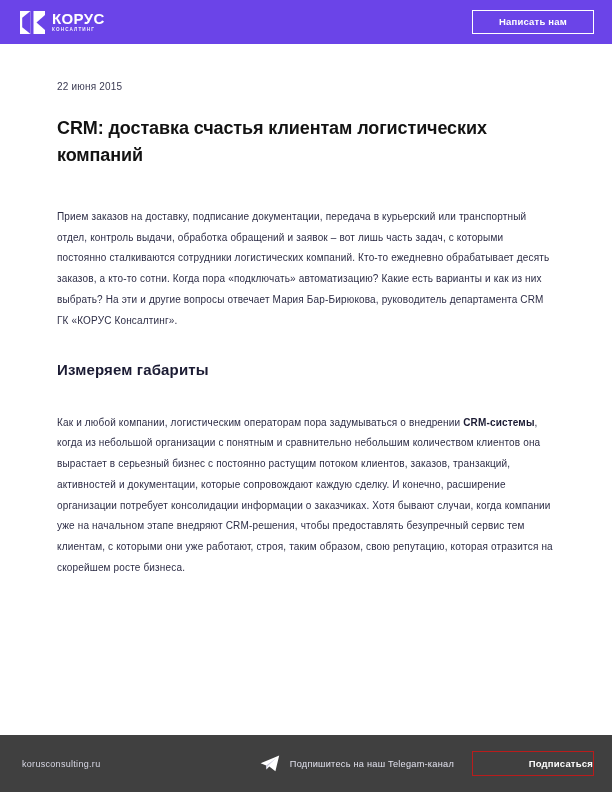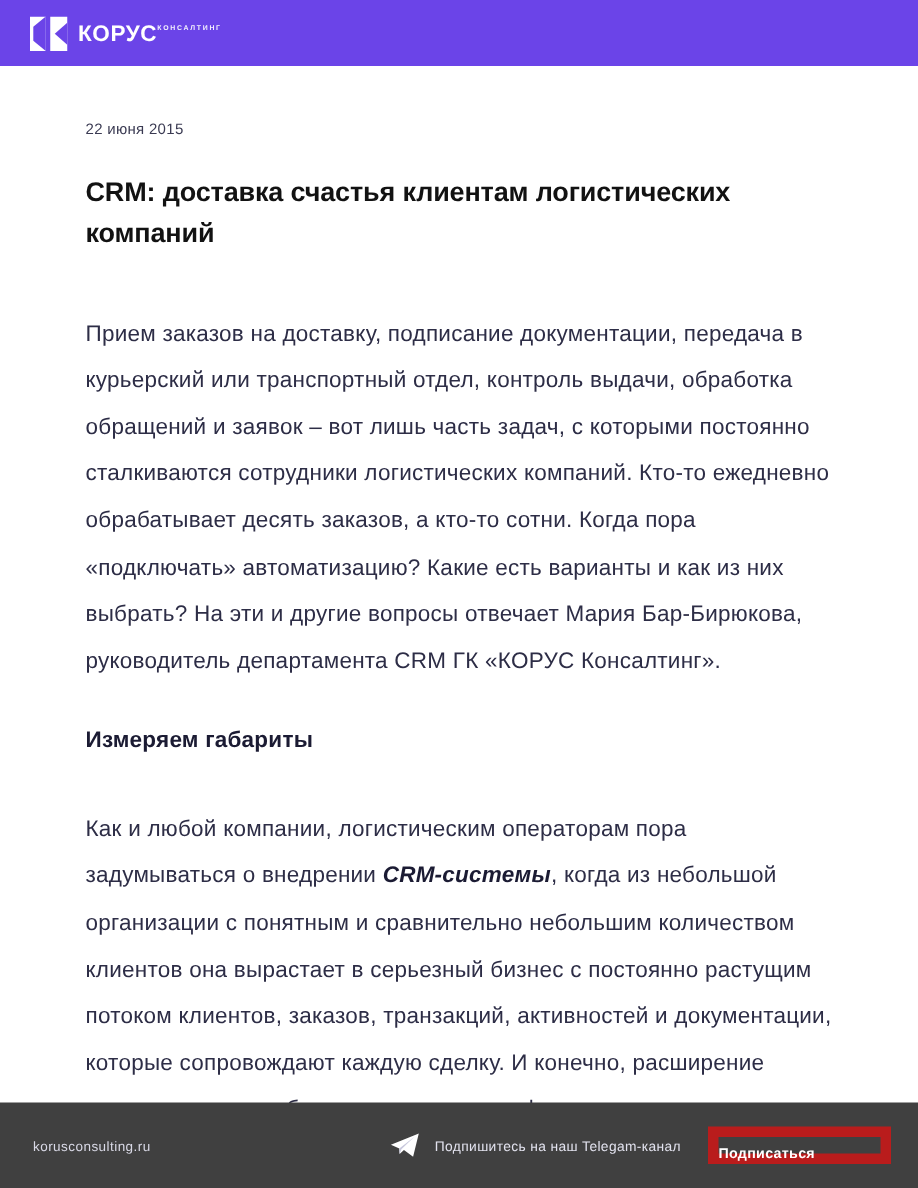--- a/index.html
+++ b/index.html
@@ -31,21 +31,21 @@
     gap: 7px;
   }
   .brand-mark {
     width: 25px;
     height: 23px;
     flex: none;
     display: block;
   }
   .brand-text {
     display: flex;
-    flex-direction: row;
+    flex-direction: column;
     line-height: 1;
   }
   .brand-name {
     color: #ffffff;
     font-size: 15px;
     font-weight: bold;
     letter-spacing: 0.4px;
   }
   .brand-sub {
     color: #ffffff;
@@ -91,21 +91,21 @@
     color: #121212;
     letter-spacing: -0.1px;
     max-width: 450px;
   }
   .post-body {
     margin: 0;
   }
   .para {
     margin: 0;
     padding-top: 28px;
-    font-size: 15px;
+    font-size: 10px;
     line-height: 2.08;
     color: #2d2d46;
     letter-spacing: 0.16px;
     text-align: left;
   }
   .para:first-child {
     padding-top: 37px;
   }
   .subhead {
     margin: 0;
@@ -114,21 +114,20 @@
     font-weight: bold;
     color: #1b1b33;
     line-height: 2;
     letter-spacing: 0.15px;
   }
   .para b, .subhead {
     font-weight: bold;
   }
   .para b {
     color: #1b1b33;
-    font-style: italic;
   }
 
   
   .site-footer {
     position: absolute;
     left: 0;
     bottom: 0;
     width: 612px;
     height: 57px;
     background: #404040;
@@ -156,31 +155,31 @@
     height: 17px;
     display: block;
     flex: none;
   }
   .footer-tg-text {
     color: #e2e2ee;
     font-size: 9.2px;
     letter-spacing: 0.25px;
   }
   .footer-cta {
-    border: 7px solid #b91c1c;
+    border: 1px solid #b91c1c;
     background: transparent;
     color: #ffffff;
     font-family: "Liberation Sans", sans-serif;
     font-size: 9.5px;
     font-weight: bold;
     letter-spacing: 0.2px;
     width: 122px;
     height: 25px;
     line-height: 23px;
-    text-align: left;
+    text-align: right;
     cursor: pointer;
     padding: 0;
     box-sizing: border-box;
     flex: none;
   }
 </style>
 </head>
 <body>
 
 <header class="site-header">
@@ -192,20 +191,21 @@
       <path d="M10.5 0 L10.5 23 L2.2 16.2 L2.2 6.8 Z" fill="#6B44E8"></path>
       <path d="M13.5 0 L13.5 23 L21.8 16.2 L21.8 6.8 Z" fill="#6B44E8" opacity="0"></path>
       <path d="M25 4 L25 19 L16.5 11.5 Z" fill="#6B44E8"></path>
     </svg>
     <span class="brand-text">
       <span class="brand-name">КОРУС</span>
       <span class="brand-sub">КОНСАЛТИНГ</span>
     </span>
   </div>
 
+  <button class="header-cta">Написать нам</button>
 </header>
 
 <main class="article">
 
   <div class="post-date">22 июня 2015</div>
 
   <h1 class="post-title">CRM: доставка счастья клиентам логистических компаний</h1>
 
   <div class="post-body">
 

